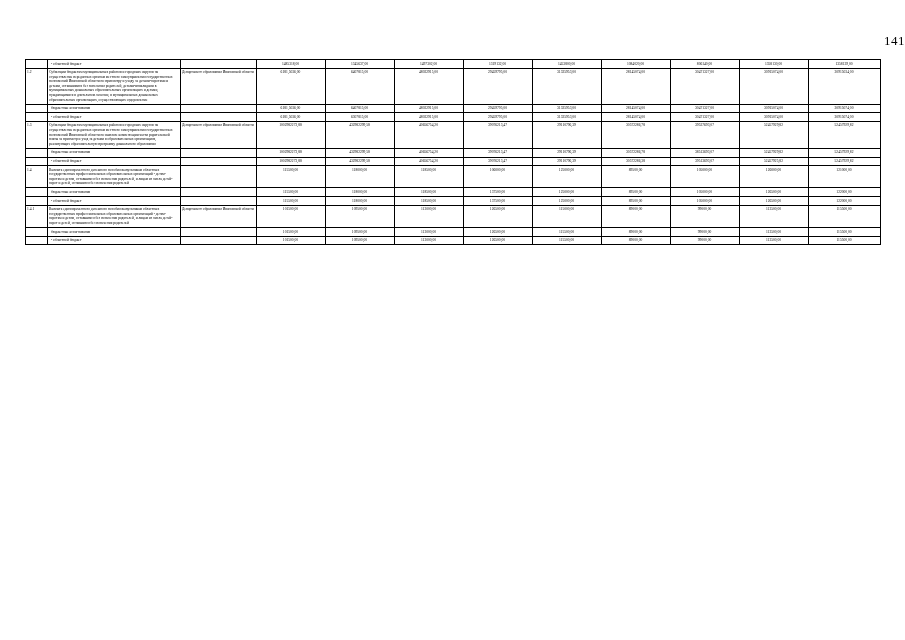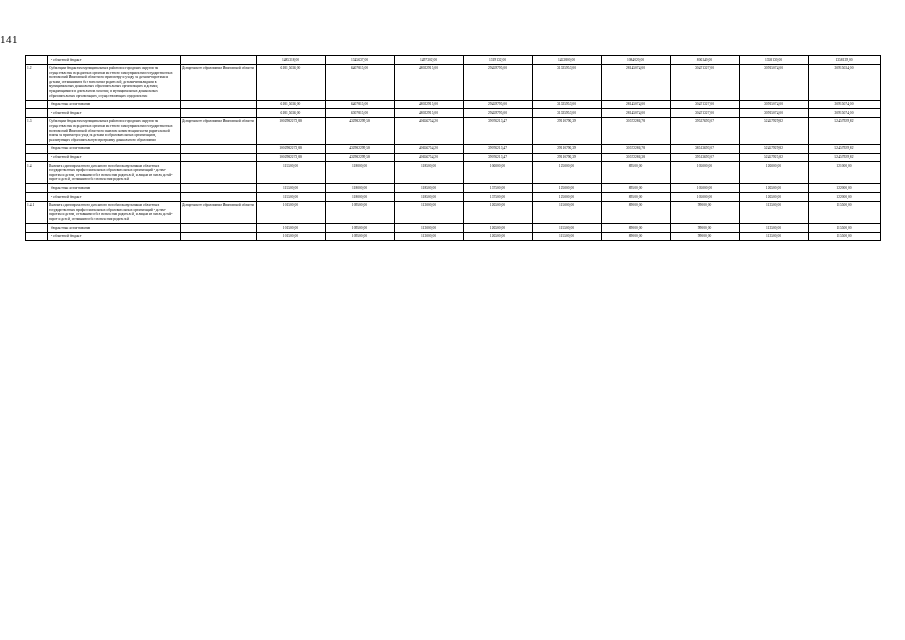--- a/index.html
+++ b/index.html
@@ -16,22 +16,22 @@
     overflow: hidden;
   }
   .page {
     width: 905px;
     height: 640px;
     position: relative;
     box-sizing: border-box;
     padding: 0;
   }
   .page-number {
-    text-align: left;
-    font-size: 11px;
+    text-align: right;
+    font-size: 13px;
     font-family: "Liberation Serif", serif;
     padding-top: 33px;
     padding-bottom: 10px;
     letter-spacing: 0.5px;
   }
   table.main {
     border-collapse: collapse;
     table-layout: fixed;
     margin: 0 auto;
     width: 855px;

